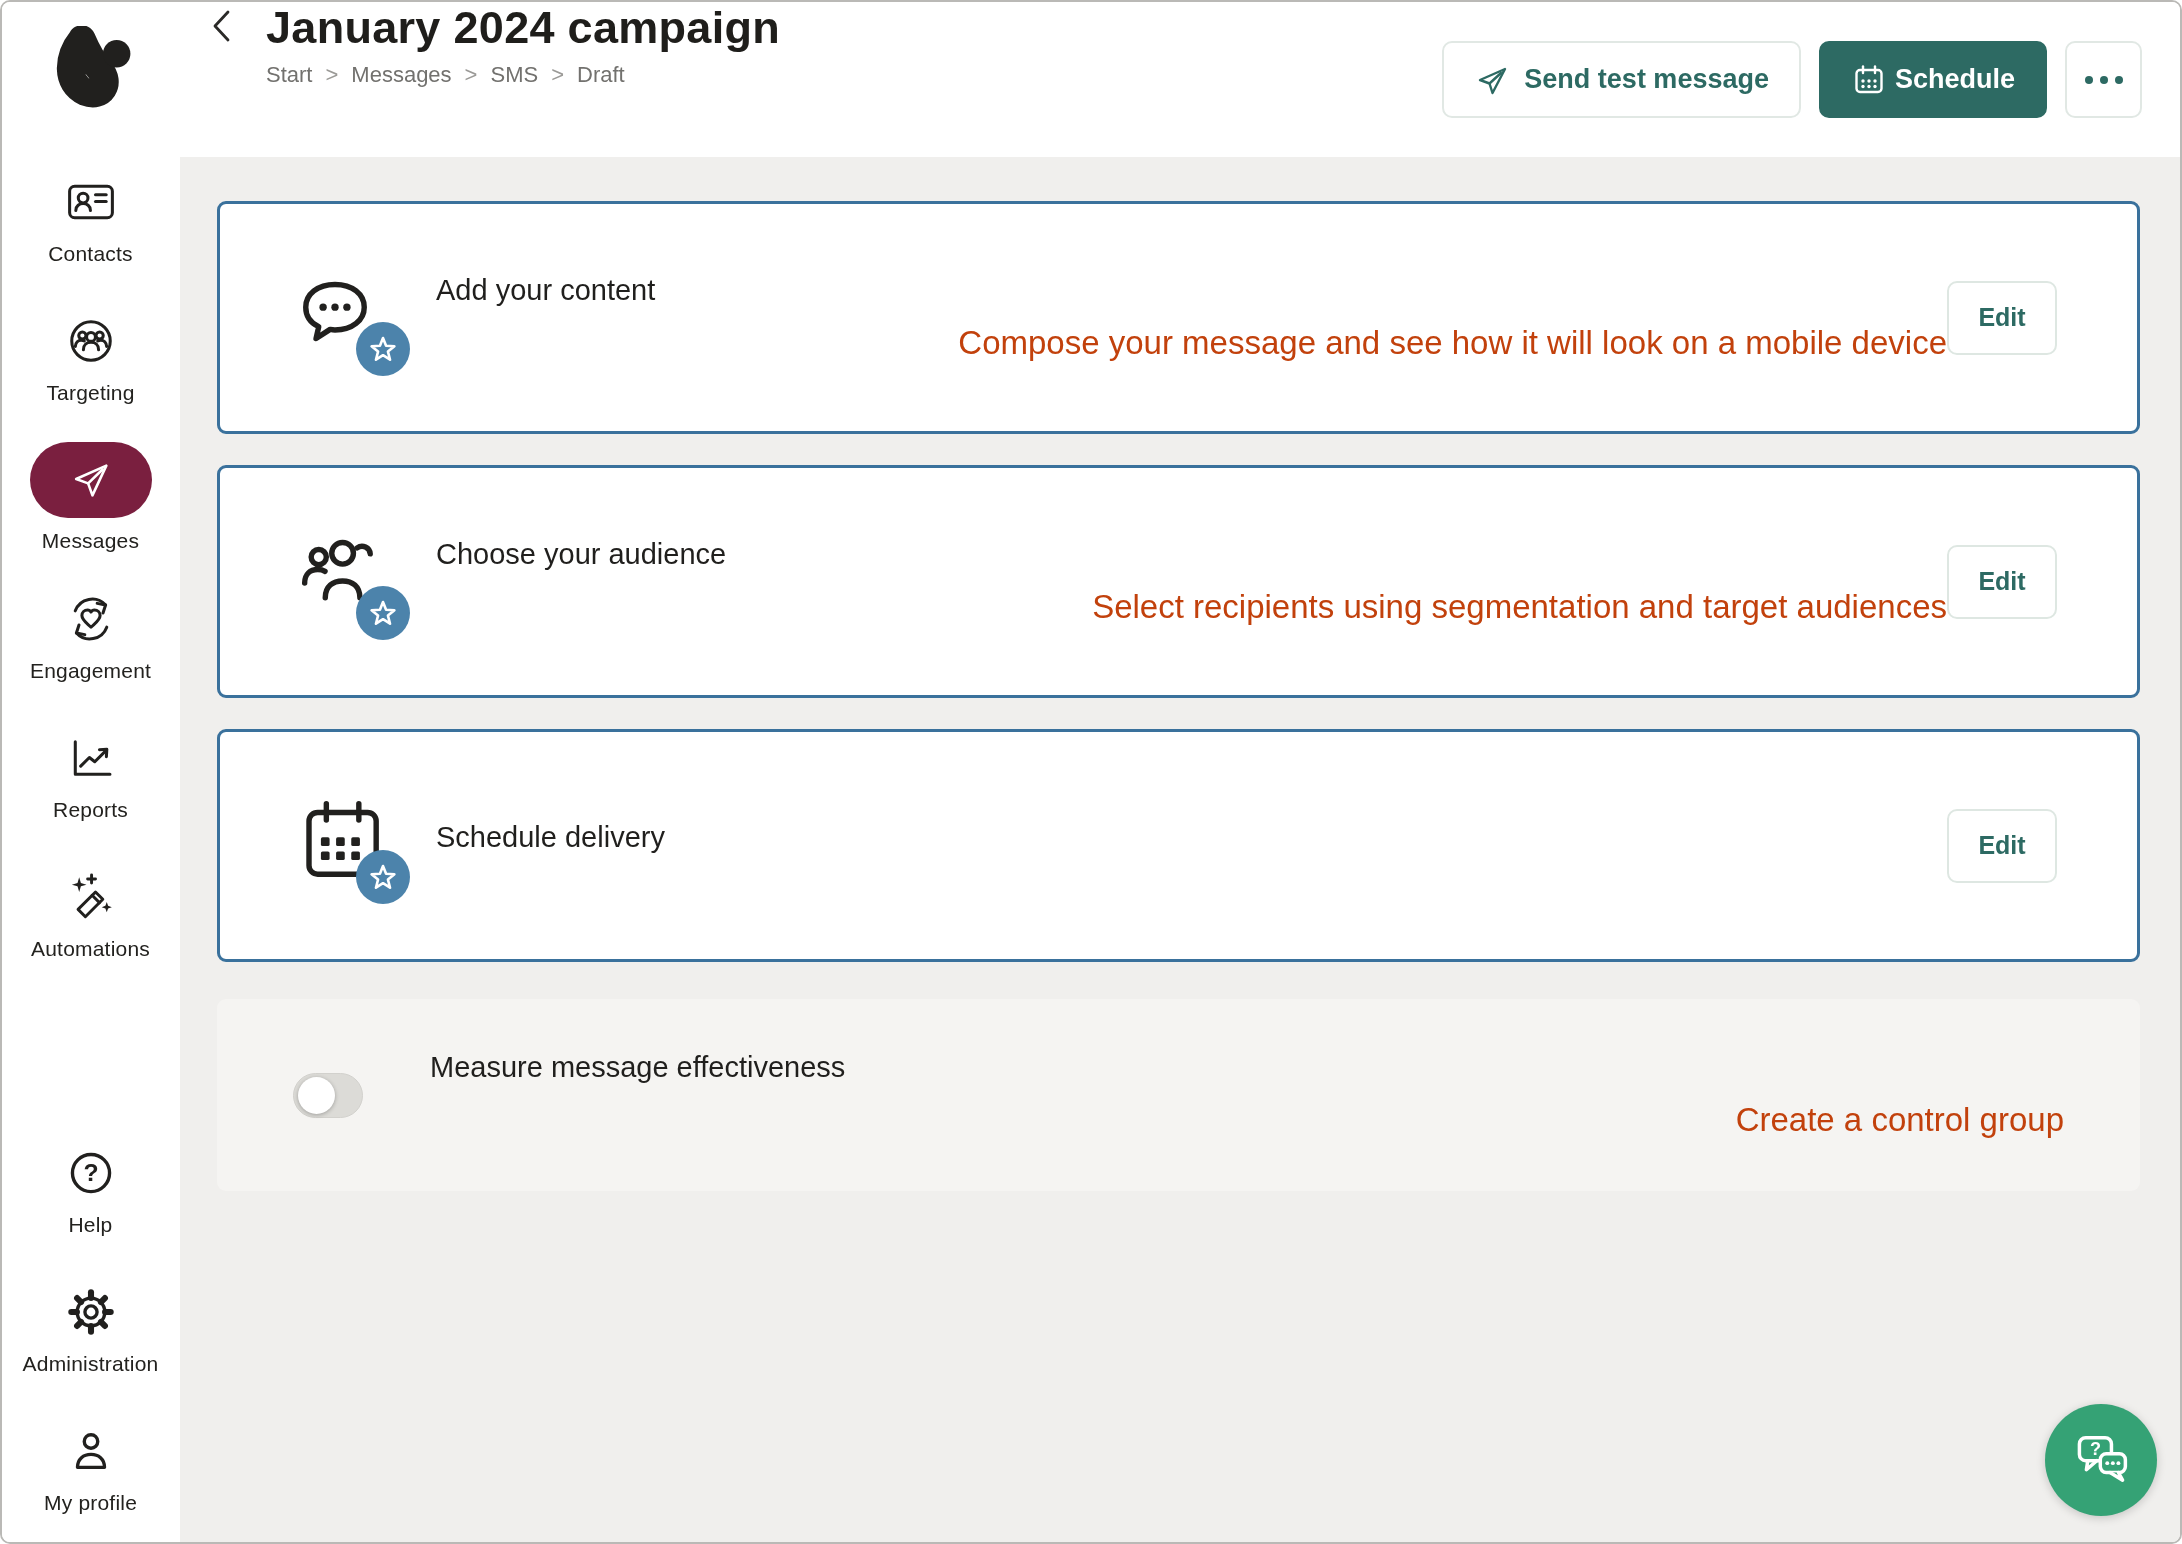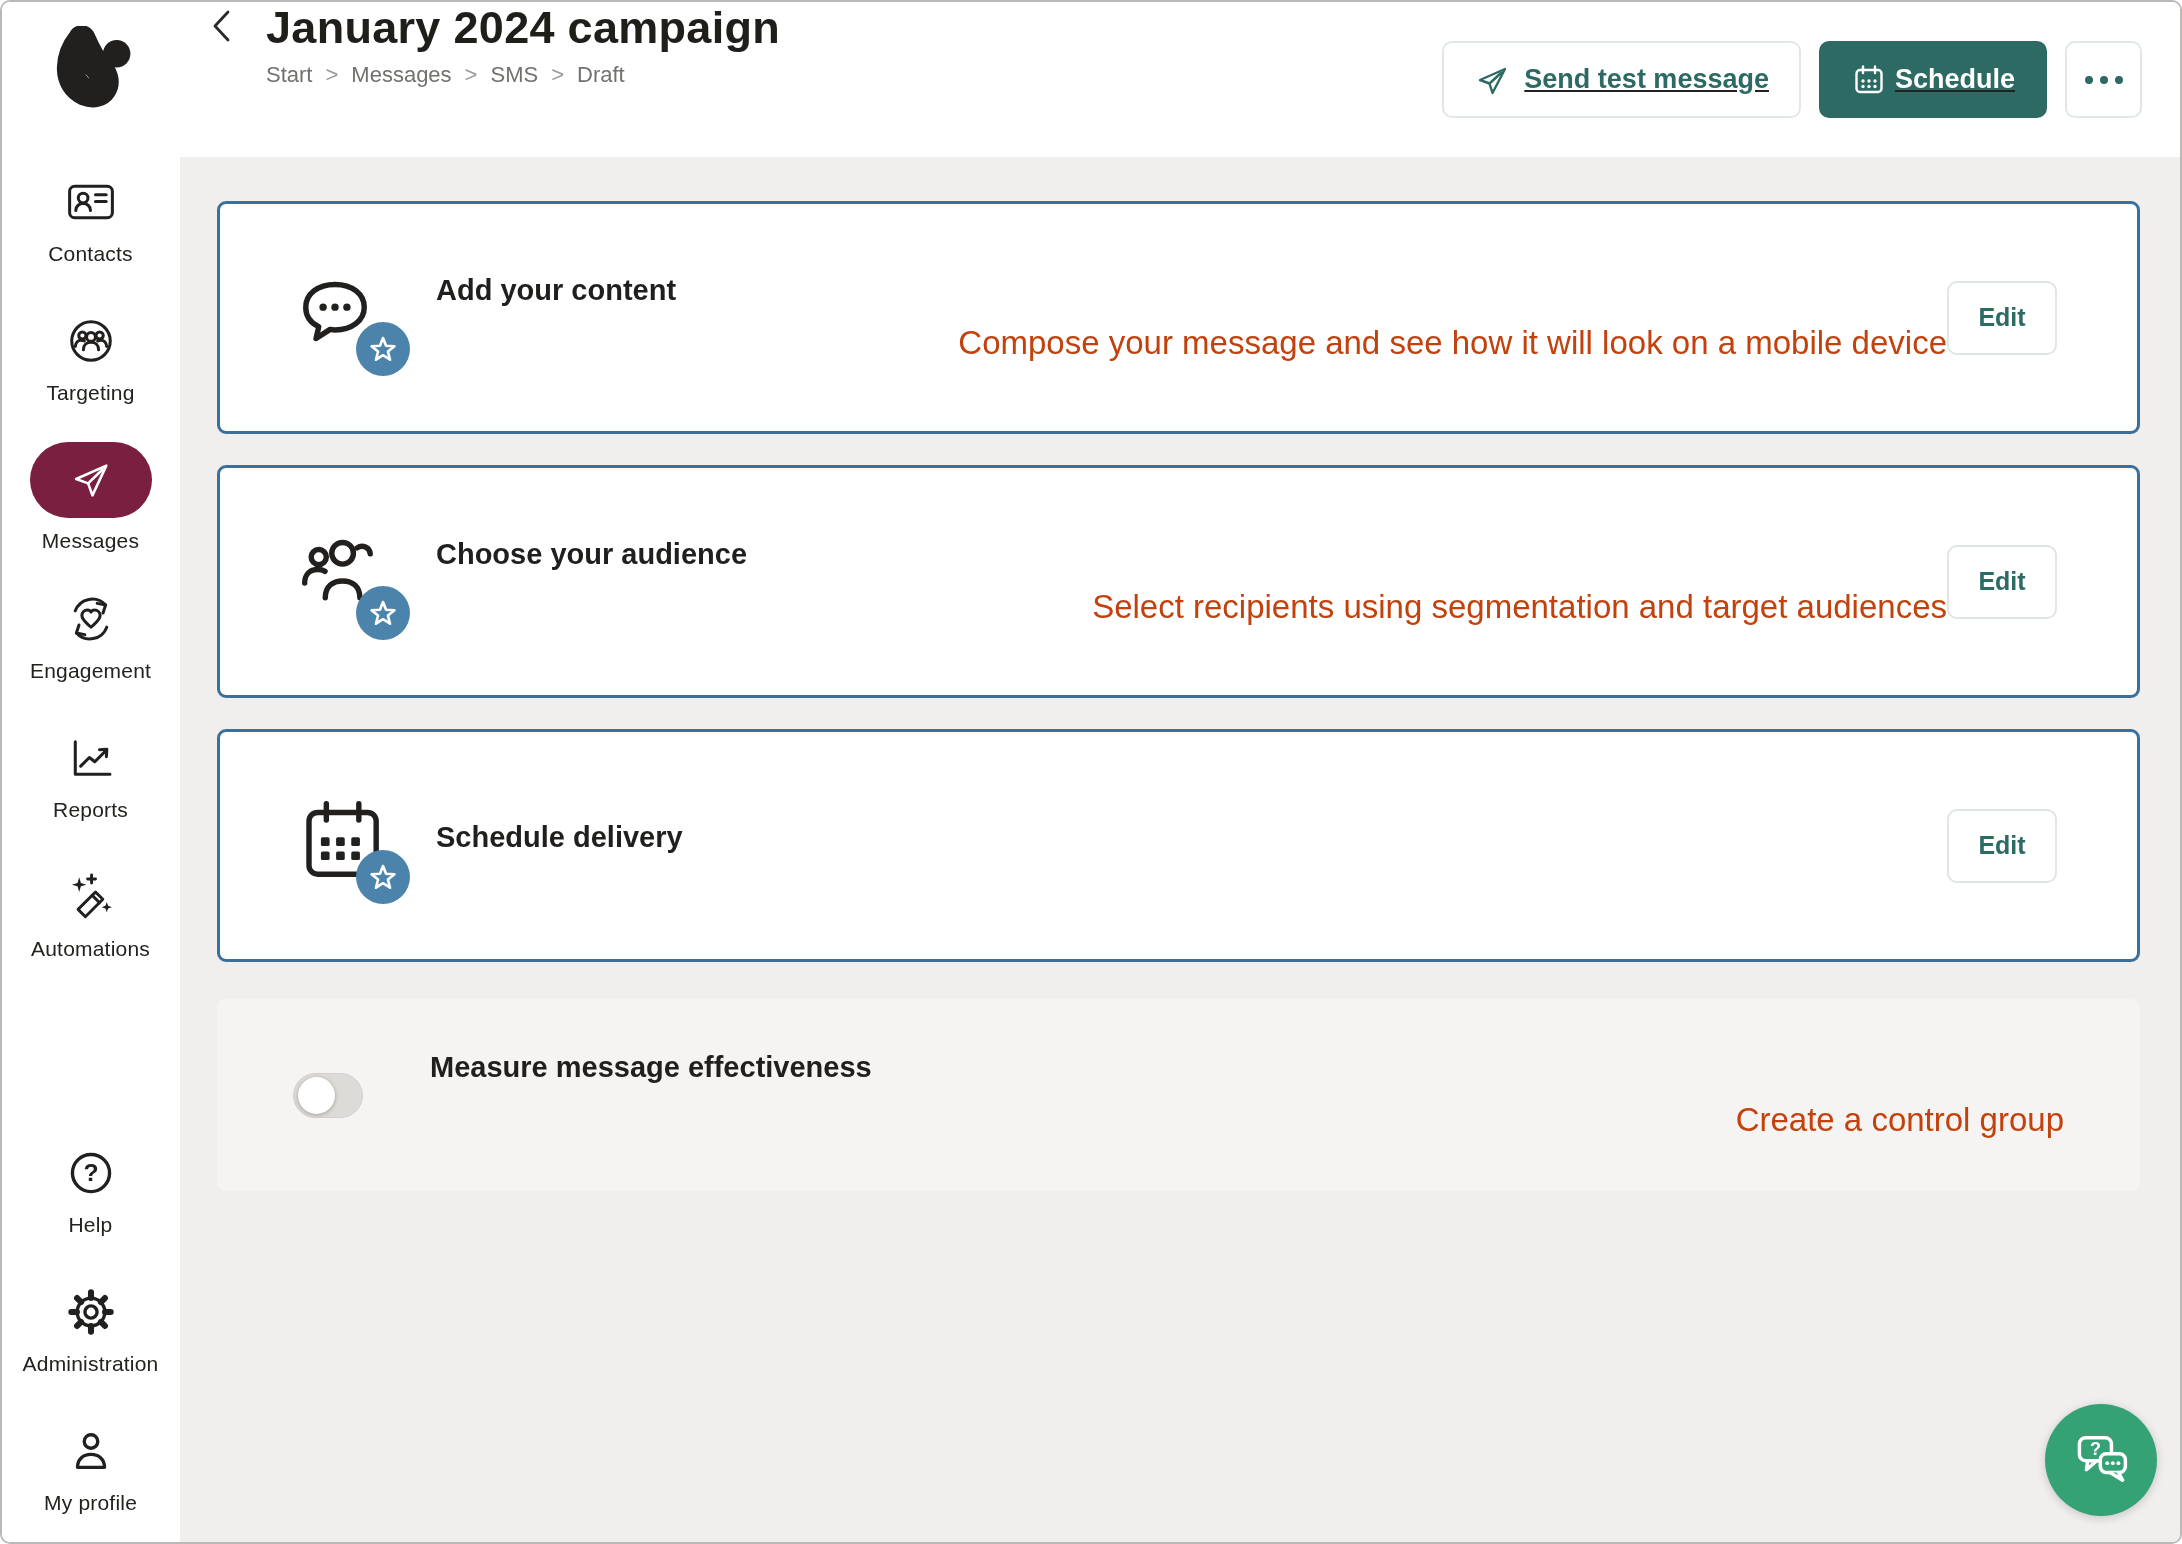--- a/index.html
+++ b/index.html
@@ -35,21 +35,21 @@
     position:absolute; left:178px; right:0; top:0; height:155px; background:#ffffff;
     display:flex; z-index:1;
   }
   .back-btn { width:48px; height:48px; margin-left:18px; border:none; background:transparent;
     display:flex; align-items:center; justify-content:center; cursor:pointer; }
   .title-block { margin-left:20px; }
   .page-title { margin:0; font-size:45px; font-weight:700; color:#1f1e1b; letter-spacing:0.3px; }
   .breadcrumb { display:flex; gap:13px; margin-top:8px; font-size:22px; color:#72716e; }
   .breadcrumb .sep { color:#9b9a97; }
   .crumb { cursor:pointer; }
-  .actions { margin-left:auto; margin-right:38px; display:flex; align-items:center; gap:18px;text-decoration:underline; }
+  .actions { margin-left:auto; margin-right:38px; display:flex; align-items:center; gap:18px; }
   .btn {
     height:77px; border-radius:10px; font-size:27px; font-weight:700;
     display:flex; align-items:center; gap:14px; cursor:pointer;
     font-family:"Liberation Sans", sans-serif;
   }
   .btn-secondary { background:#ffffff; border:2px solid #e1e8e4; color:#2d6a63; padding:0 30px; }
   .btn-primary { background:#2d6a63; border:2px solid #2d6a63; color:#ffffff; padding:0 30px;gap:8px; }
   .btn-more { width:77px; justify-content:center; background:#ffffff; border:2px solid #e1e8e4; gap:7px; padding:0; }
   .dot { width:8px; height:8px; border-radius:50%; background:#2d6a63; display:inline-block; }
 
@@ -60,21 +60,21 @@
   }
   .card {
     height:233px; background:#ffffff; border:3px solid #3a719c; border-radius:9px;
     display:flex; align-items:center; padding:0 80px 0 76px; margin-bottom:31px;
   }
   .card-icon { position:relative; width:104px; height:104px; flex:none; margin-right:36px; }
   .badge {
     position:absolute; right:-10px; bottom:-6px; width:54px; height:54px;
   }
   .card-text { flex:1; min-width:0; }
-  .card-title { margin:0 0 17px 0; font-size:29px; font-weight:700; color:#201f1d; }
+  .card-title { margin:0 0 17px 0; font-size:29px; font-weight:400; color:#201f1d; }
   .card-desc { margin:0; font-size:33px; color:#c2410c;text-align:right; }
   .edit-btn {
     width:110px; height:74px; background:#ffffff; border:2px solid #dee7e2; border-radius:10px;
     color:#2d6a63; font-size:25px; font-weight:700; cursor:pointer;
     font-family:"Liberation Sans", sans-serif;
   }
   .measure {
     margin-top:37px; height:192px; background:#f5f4f2; border-radius:9px;
     display:flex; align-items:center; padding:0 76px;
   }

